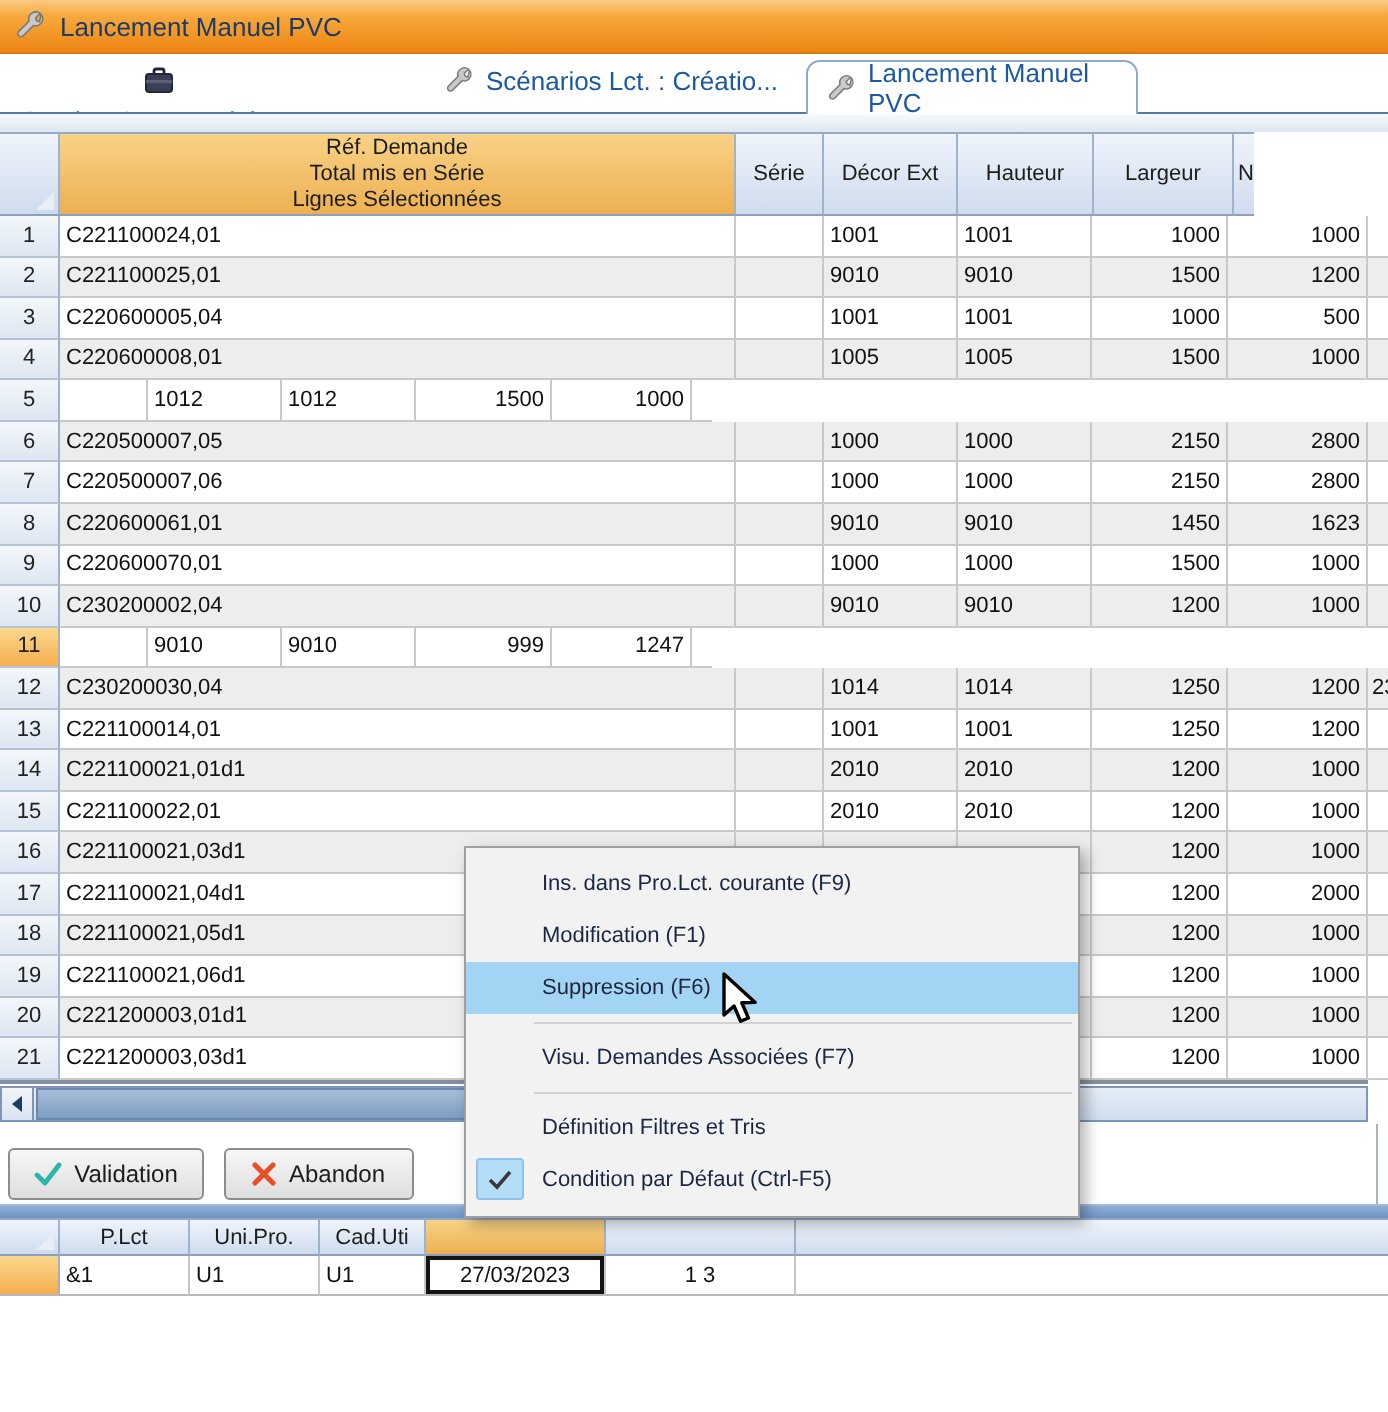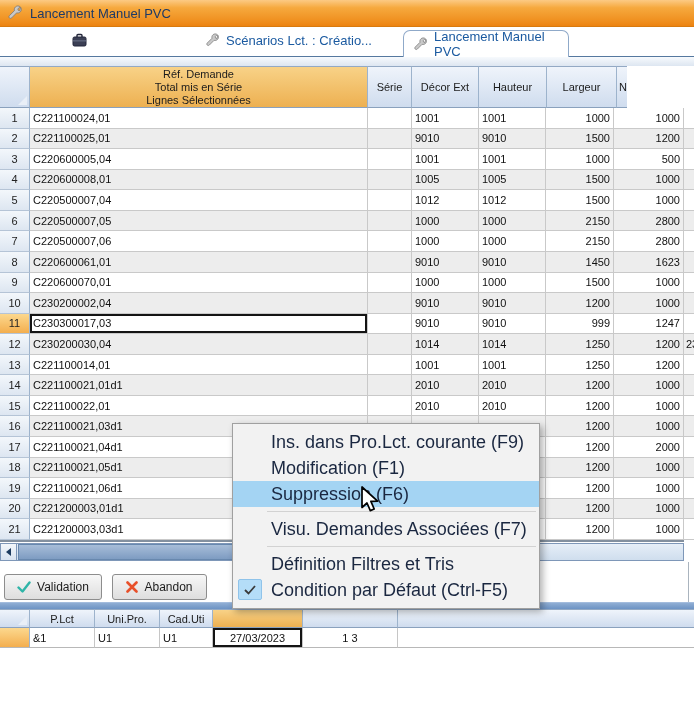--- a/index.html
+++ b/index.html
@@ -94,21 +94,21 @@
   .br .c { box-sizing:border-box; border-right:1px solid #c6c6c6; border-bottom:1px solid #b8b8b8;
     background:#fff; display:flex; align-items:center; padding:0 3px; overflow:hidden; color:#111; }
   .br .c.marker { background:linear-gradient(#fcd88e,#f3ae4e); border-right:1px solid #9db3cc; }
   .br .c.center { justify-content:center; padding:0; }
   .br .c.f { border-right:none; }
   
   .menu { position:absolute; left:232px; top:423px; width:308px; box-sizing:border-box;
     background:#f2f2f2; border:1px solid #a0a0a0; box-shadow:3px 3px 7px rgba(0,0,0,0.30);
     padding:5px 0; z-index:10; }
   .mi { height:26px; display:flex; align-items:center; padding-left:38px;
-    font-size:18px; color:#1a2740; position:relative; cursor:default; }
+    font-size:11px; color:#1a2740; position:relative; cursor:default; }
   .mi.hl { background:#a4d4f3; }
   .msep { height:1px; background:#d2d2d2; margin:4px 3px 4px 34px; }
   .mcheck { position:absolute; left:5px; top:2px; width:24px; height:21px; box-sizing:border-box;
     background:#b4ddf8; border:1px solid #8fc3ea; border-radius:2px;
     display:flex; align-items:center; justify-content:center; }
   
   .cursor { position:absolute; left:360px; top:486px; z-index:20; pointer-events:none; }
   .ico { display:inline-flex; align-items:center; justify-content:center; }
 </style>
 </head>
@@ -127,21 +127,21 @@
 <div class="tab" id="tab1" style="left:10px;flex-direction:column;">
   <span class="ico">
     <svg width="15" height="14" viewBox="0 0 15 14">
         <rect x="1" y="4" width="13" height="9" rx="1.5" fill="#3b3f54" stroke="#23263a"></rect>
         <path d="M5,4 V2.5 A1,1 0 0 1 6,1.5 H9 A1,1 0 0 1 10,2.5 V4" fill="none" stroke="#23263a" stroke-width="1.4"></path>
         <rect x="1" y="7" width="13" height="1.6" fill="#5a6076"></rect>
       </svg>
   </span>
   <span>Gestion Commerciale ...</span>
 </div>
-<div class="tab" id="tab2" style="left:205px;">
+<div class="tab" id="tab2" style="left:222px;">
   <span class="ico">
     <svg width="15" height="15" viewBox="0 0 16 16">
         <path d="M13.6,2.2 C14.7,3.6 14.6,5.6 13.3,6.9 C12.3,7.9 10.9,8.2 9.7,7.8 L4.6,12.9 C4,13.5 3,13.5 2.4,12.9 C1.8,12.3 1.8,11.3 2.4,10.7 L7.5,5.6 C7.1,4.4 7.4,3 8.4,2 C9.7,0.7 11.7,0.6 13.1,1.7 L10.8,4 L11.3,5.4 L12.7,5.9 Z" fill="#c9c9c9" stroke="#787878" stroke-width="0.8" stroke-linejoin="round"></path>
       </svg>
   </span>
   <span>Scénarios Lct. : Créatio...</span>
 </div>
 <div class="tabline"></div>
 <div class="substrip"></div>
 <div class="tab-active">
@@ -207,21 +207,20 @@
     <div class="c ref w-ref">C220600008,01</div>
     <div class="c w-serie"></div>
     <div class="c w-de">1005</div>
     <div class="c w-di">1005</div>
     <div class="c right w-h">1500</div>
     <div class="c right w-l">1000</div>
     <div class="c x w-x"></div>
   </div>
       <div class="grow">
     <div class="c num w-num">5</div>
-    <div class="c ref w-ref">C220500007,04</div>
     <div class="c w-serie"></div>
     <div class="c w-de">1012</div>
     <div class="c w-di">1012</div>
     <div class="c right w-h">1500</div>
     <div class="c right w-l">1000</div>
     <div class="c x w-x"></div>
   </div>
       <div class="grow even">
     <div class="c num w-num">6</div>
     <div class="c ref w-ref">C220500007,05</div>
@@ -267,21 +266,20 @@
     <div class="c ref w-ref">C230200002,04</div>
     <div class="c w-serie"></div>
     <div class="c w-de">9010</div>
     <div class="c w-di">9010</div>
     <div class="c right w-h">1200</div>
     <div class="c right w-l">1000</div>
     <div class="c x w-x"></div>
   </div>
       <div class="grow sel">
     <div class="c num w-num">11</div>
-    <div class="c ref w-ref sel-cell">C230300017,03</div>
     <div class="c w-serie"></div>
     <div class="c w-de">9010</div>
     <div class="c w-di">9010</div>
     <div class="c right w-h">999</div>
     <div class="c right w-l">1247</div>
     <div class="c x w-x"></div>
   </div>
       <div class="grow even">
     <div class="c num w-num">12</div>
     <div class="c ref w-ref">C230200030,04</div>

